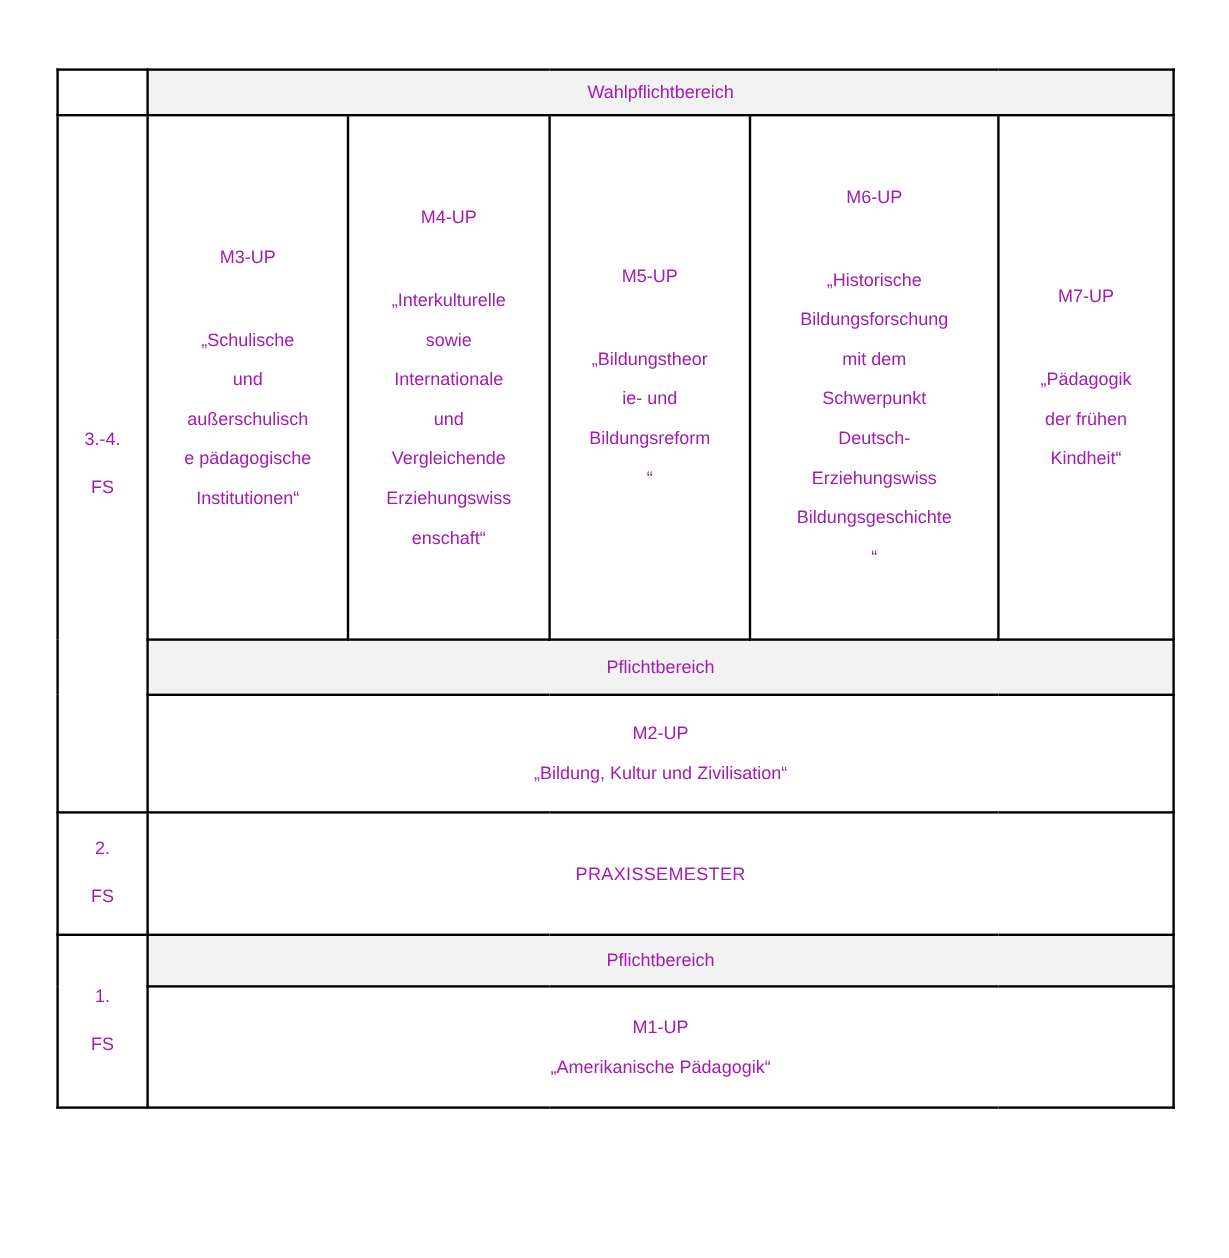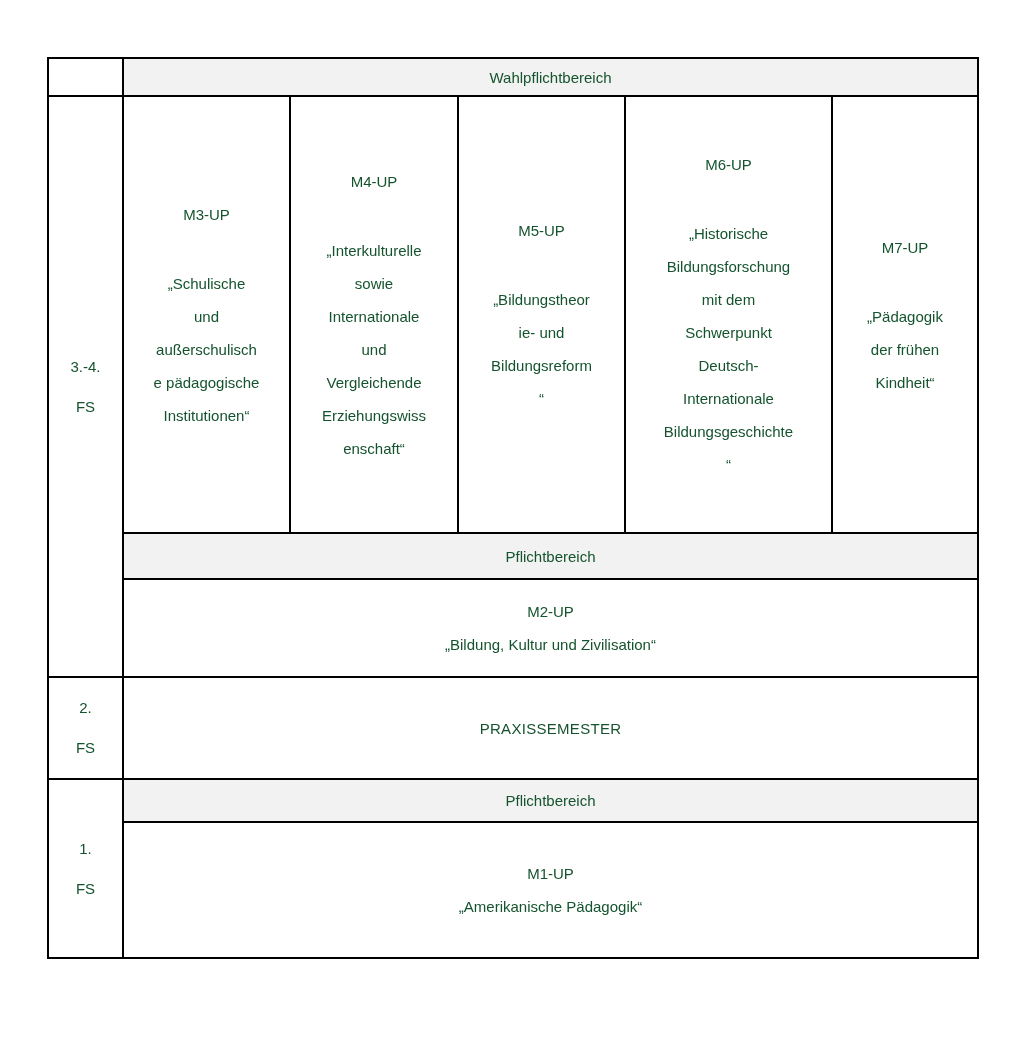--- a/index.html
+++ b/index.html
@@ -6,21 +6,21 @@
     margin: 0;
     padding: 0;
     background: #ffffff;
   }
   #canvas {
     position: relative;
     width: 1024px;
     height: 1048px;
     background: #ffffff;
     font-family: "Liberation Sans", sans-serif;
-    color: #14532d;
+    color: #a21caf;
     font-size: 15px;
   }
   table.plan {
     position: absolute;
     left: 47px;
     top: 57px;
     border-collapse: collapse;
     table-layout: fixed;
     width: 930px;
   }
@@ -110,21 +110,21 @@
 Bildungsreform
 “</div>
       </td>
       <td class="mod-cell">
         <div class="mod-code">M6-UP</div>
         <div class="mod-title">„Historische
 Bildungsforschung
 mit dem
 Schwerpunkt
 Deutsch-
-Internationale
+Erziehungswiss
 Bildungsgeschichte
 “</div>
       </td>
       <td class="mod-cell">
         <div class="mod-code">M7-UP</div>
         <div class="mod-title">„Pädagogik
 der frühen
 Kindheit“</div>
       </td>
     </tr>
@@ -145,21 +145,21 @@
 FS</td>
       <td class="prax-cell" colspan="5">PRAXISSEMESTER</td>
     </tr>
 
     <tr style="height:43px">
       <td class="fs-cell" rowspan="2">1.
 FS</td>
       <td class="band" colspan="5">Pflichtbereich</td>
     </tr>
 
-    <tr style="height:136px">
+    <tr style="height:101px">
       <td colspan="5">
         <div class="wide-code">M1-UP</div>
         <div class="wide-title">„Amerikanische Pädagogik“</div>
       </td>
     </tr>
   </tbody>
     </table>
 </div>
 
 </body></html>

